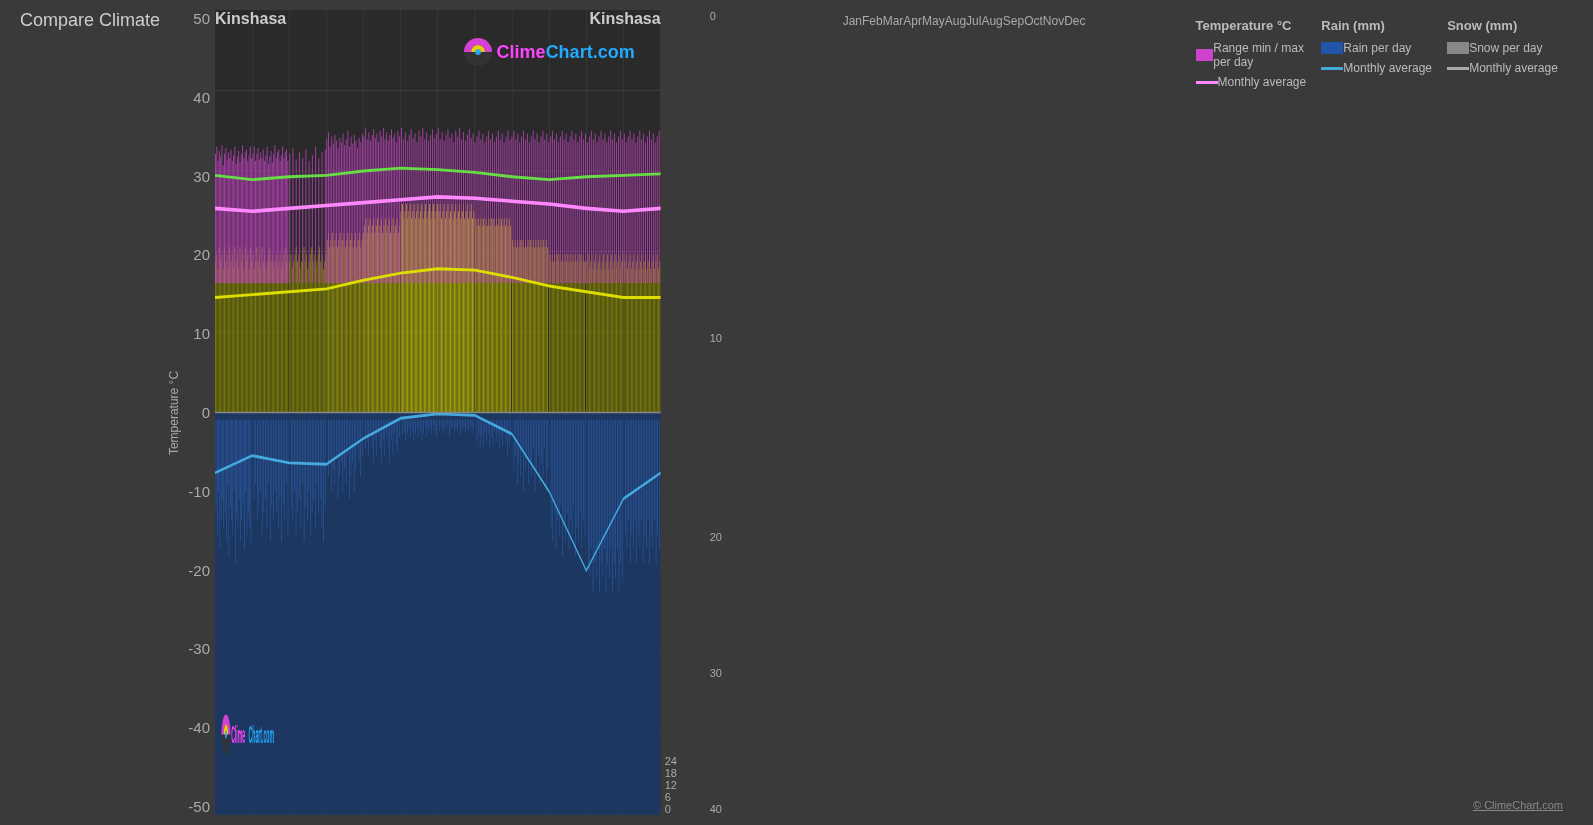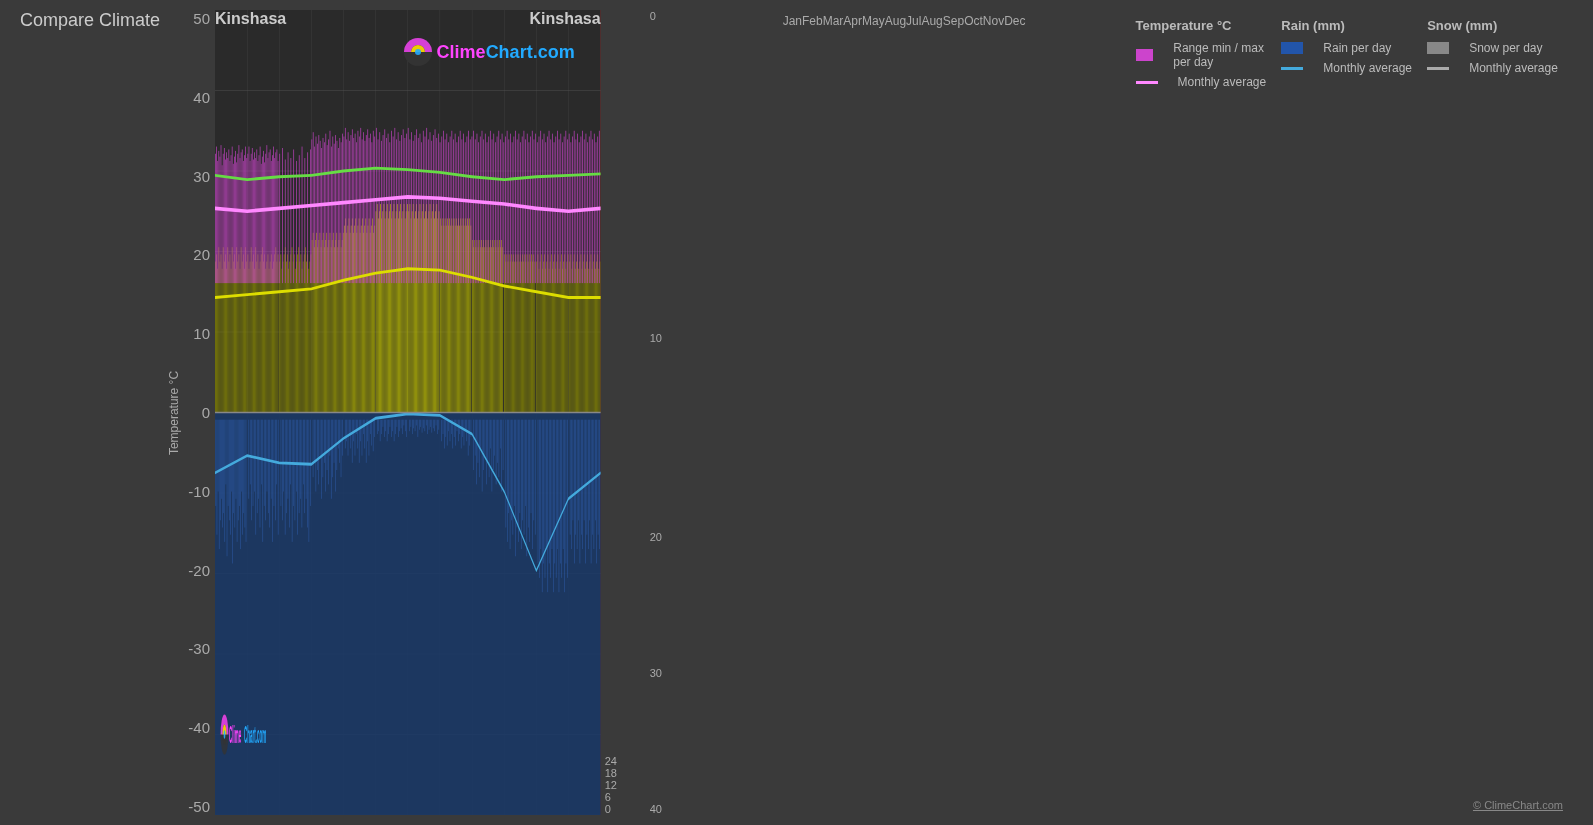--- a/index.html
+++ b/index.html
@@ -117,21 +117,21 @@
     }
     .legend-title {
       font-size: 13px;
       color: #bbb;
       font-weight: bold;
       margin-bottom: 2px;
     }
     .legend-item {
       display: flex;
       align-items: center;
-      gap: 20px;
+      gap: 0;
       font-size: 12px;
       color: #bbb;
     }
     .legend-swatch {
       width: 22px;
       height: 12px;
       display: inline-block;
     }
     .legend-line {
       width: 22px;

